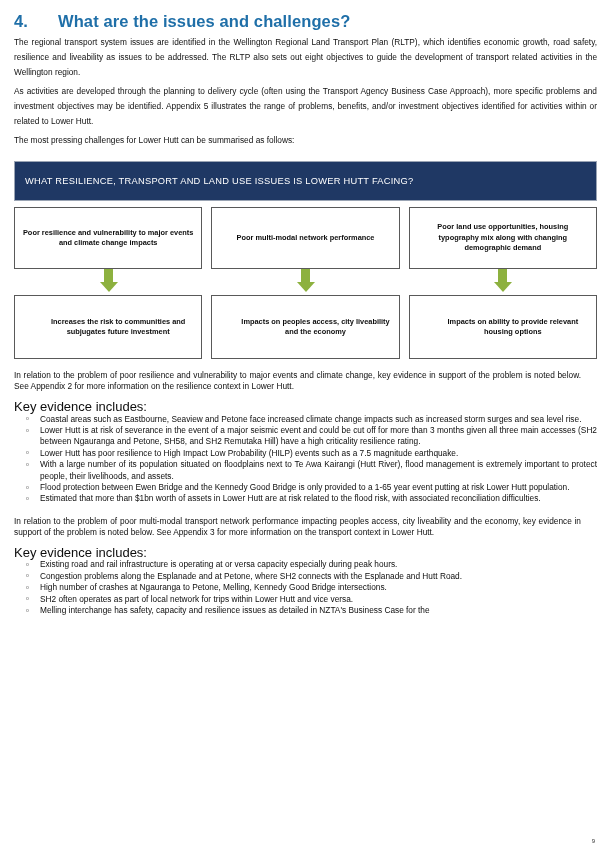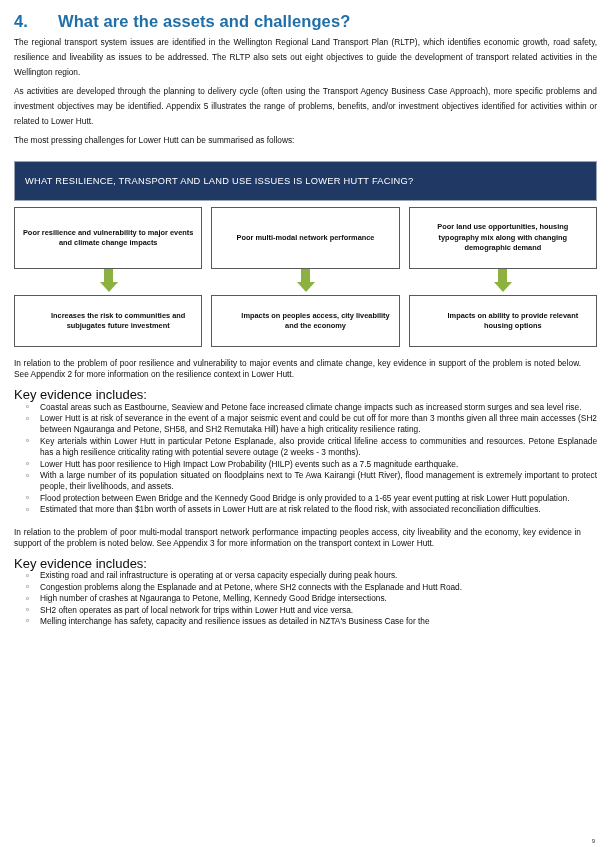--- a/index.html
+++ b/index.html
@@ -82,21 +82,21 @@
     line-height: 10.4px;
     font-weight: bold;
     color: #0d0d0d;
     text-align: center;
     padding: 6px 7px;
     display: flex;
     align-items: center;
     justify-content: center;
   }
   .flow-row.top .flow-box { height: 62px; }
-  .flow-row.bottom .flow-box { height: 52px; padding-left: 27px; }
+  .flow-row.bottom .flow-box { height: 64px; padding-left: 27px; }
 
   .arrow-row {
     display: flex;
     justify-content: space-between;
     gap: 8px;
     height: 26px;
   }
   .arrow-cell {
     flex: 1 1 0;
     display: flex;
@@ -169,21 +169,21 @@
     color: #333;
   }
 </style>
 </head>
 <body>
 
 <div class="page">
 
   <div class="heading">
     <span class="num">4.</span>
-    <span>What are the assets and challenges?</span>
+    <span>What are the issues and challenges?</span>
   </div>
 
   <p class="para">The regional transport system issues are identified in the Wellington Regional Land Transport Plan (RLTP), which identifies economic growth, road safety, resilience and liveability as issues to be addressed. The RLTP also sets out eight objectives to guide the development of transport related activities in the Wellington region.</p>
   <p class="para">As activities are developed through the planning to delivery cycle (often using the Transport Agency Business Case Approach), more specific problems and investment objectives may be identified. Appendix 5 illustrates the range of problems, benefits, and/or investment objectives identified for activities within or related to Lower Hutt.</p>
   <p class="para">The most pressing challenges for Lower Hutt can be summarised as follows:</p>
 
   <div class="banner">
     <span>WHAT RESILIENCE, TRANSPORT AND LAND USE ISSUES IS LOWER HUTT FACING?</span>
   </div>
 
@@ -222,21 +222,20 @@
       <div class="flow-box">Impacts on ability to provide relevant housing options</div>
     </div>
 
   </div>
 
   <p class="lead-in">In relation to the problem of poor resilience and vulnerability to major events and climate change, key evidence in support of the problem is noted below. See Appendix 2 for more information on the resilience context in Lower Hutt.</p>
   <p class="sub-head">Key evidence includes:</p>
   <ul class="bullets">
     <li>Coastal areas such as Eastbourne, Seaview and Petone face increased climate change impacts such as increased storm surges and sea level rise.</li>
     <li>Lower Hutt is at risk of severance in the event of a major seismic event and could be cut off for more than 3 months given all three main accesses (SH2 between Ngauranga and Petone, SH58, and SH2 Remutaka Hill) have a high criticality resilience rating.</li>
-    <li>Key arterials within Lower Hutt in particular Petone Esplanade, also provide critical lifeline access to communities and resources. Petone Esplanade has a high resilience criticality rating with potential severe outage (2 weeks - 3 months).</li>
     <li>Lower Hutt has poor resilience to High Impact Low Probability (HILP) events such as a 7.5 magnitude earthquake.</li>
     <li>With a large number of its population situated on floodplains next to Te Awa Kairangi (Hutt River), flood management is extremely important to protect people, their livelihoods, and assets.</li>
     <li>Flood protection between Ewen Bridge and the Kennedy Good Bridge is only provided to a 1-65 year event putting at risk Lower Hutt population.</li>
     <li>Estimated that more than $1bn worth of assets in Lower Hutt are at risk related to the flood risk, with associated reconciliation difficulties.</li>
   </ul>
 
   <p class="lead-in">In relation to the problem of poor multi-modal transport network performance impacting peoples access, city liveability and the economy, key evidence in support of the problem is noted below. See Appendix 3 for more information on the transport context in Lower Hutt.</p>
   <p class="sub-head">Key evidence includes:</p>
   <ul class="bullets">
     <li>Existing road and rail infrastructure is operating at or versa capacity especially during peak hours.</li>

